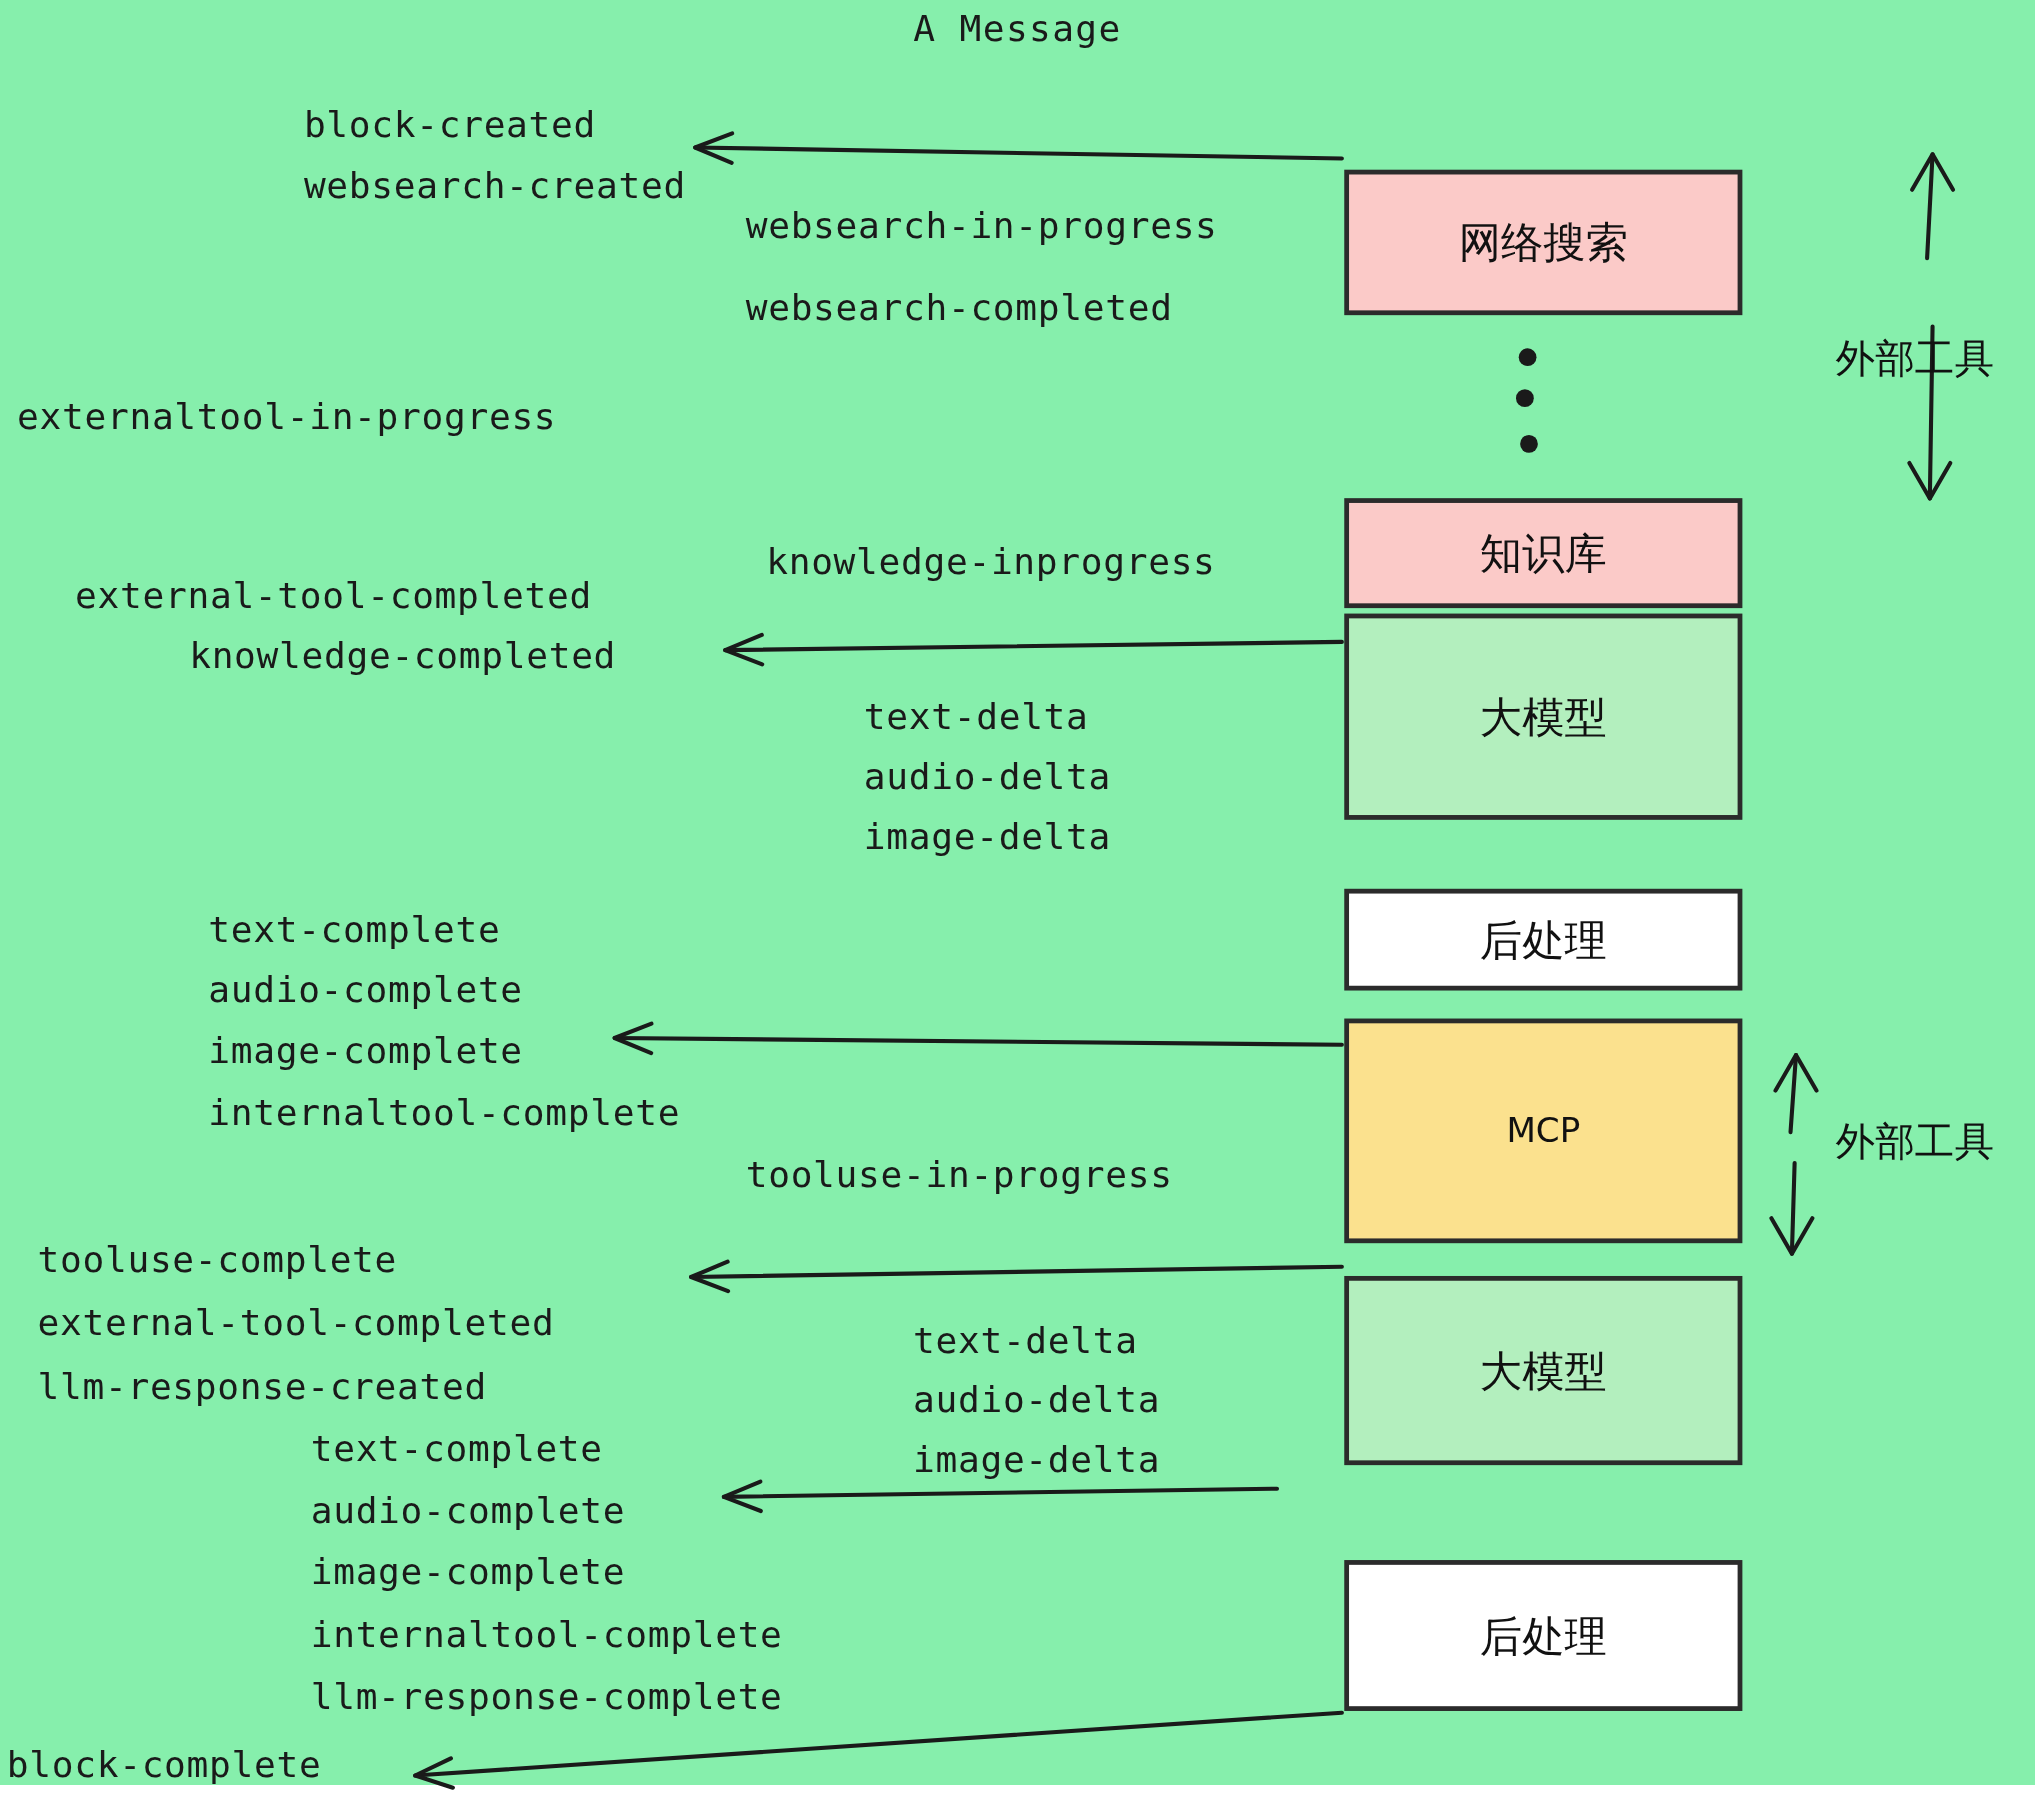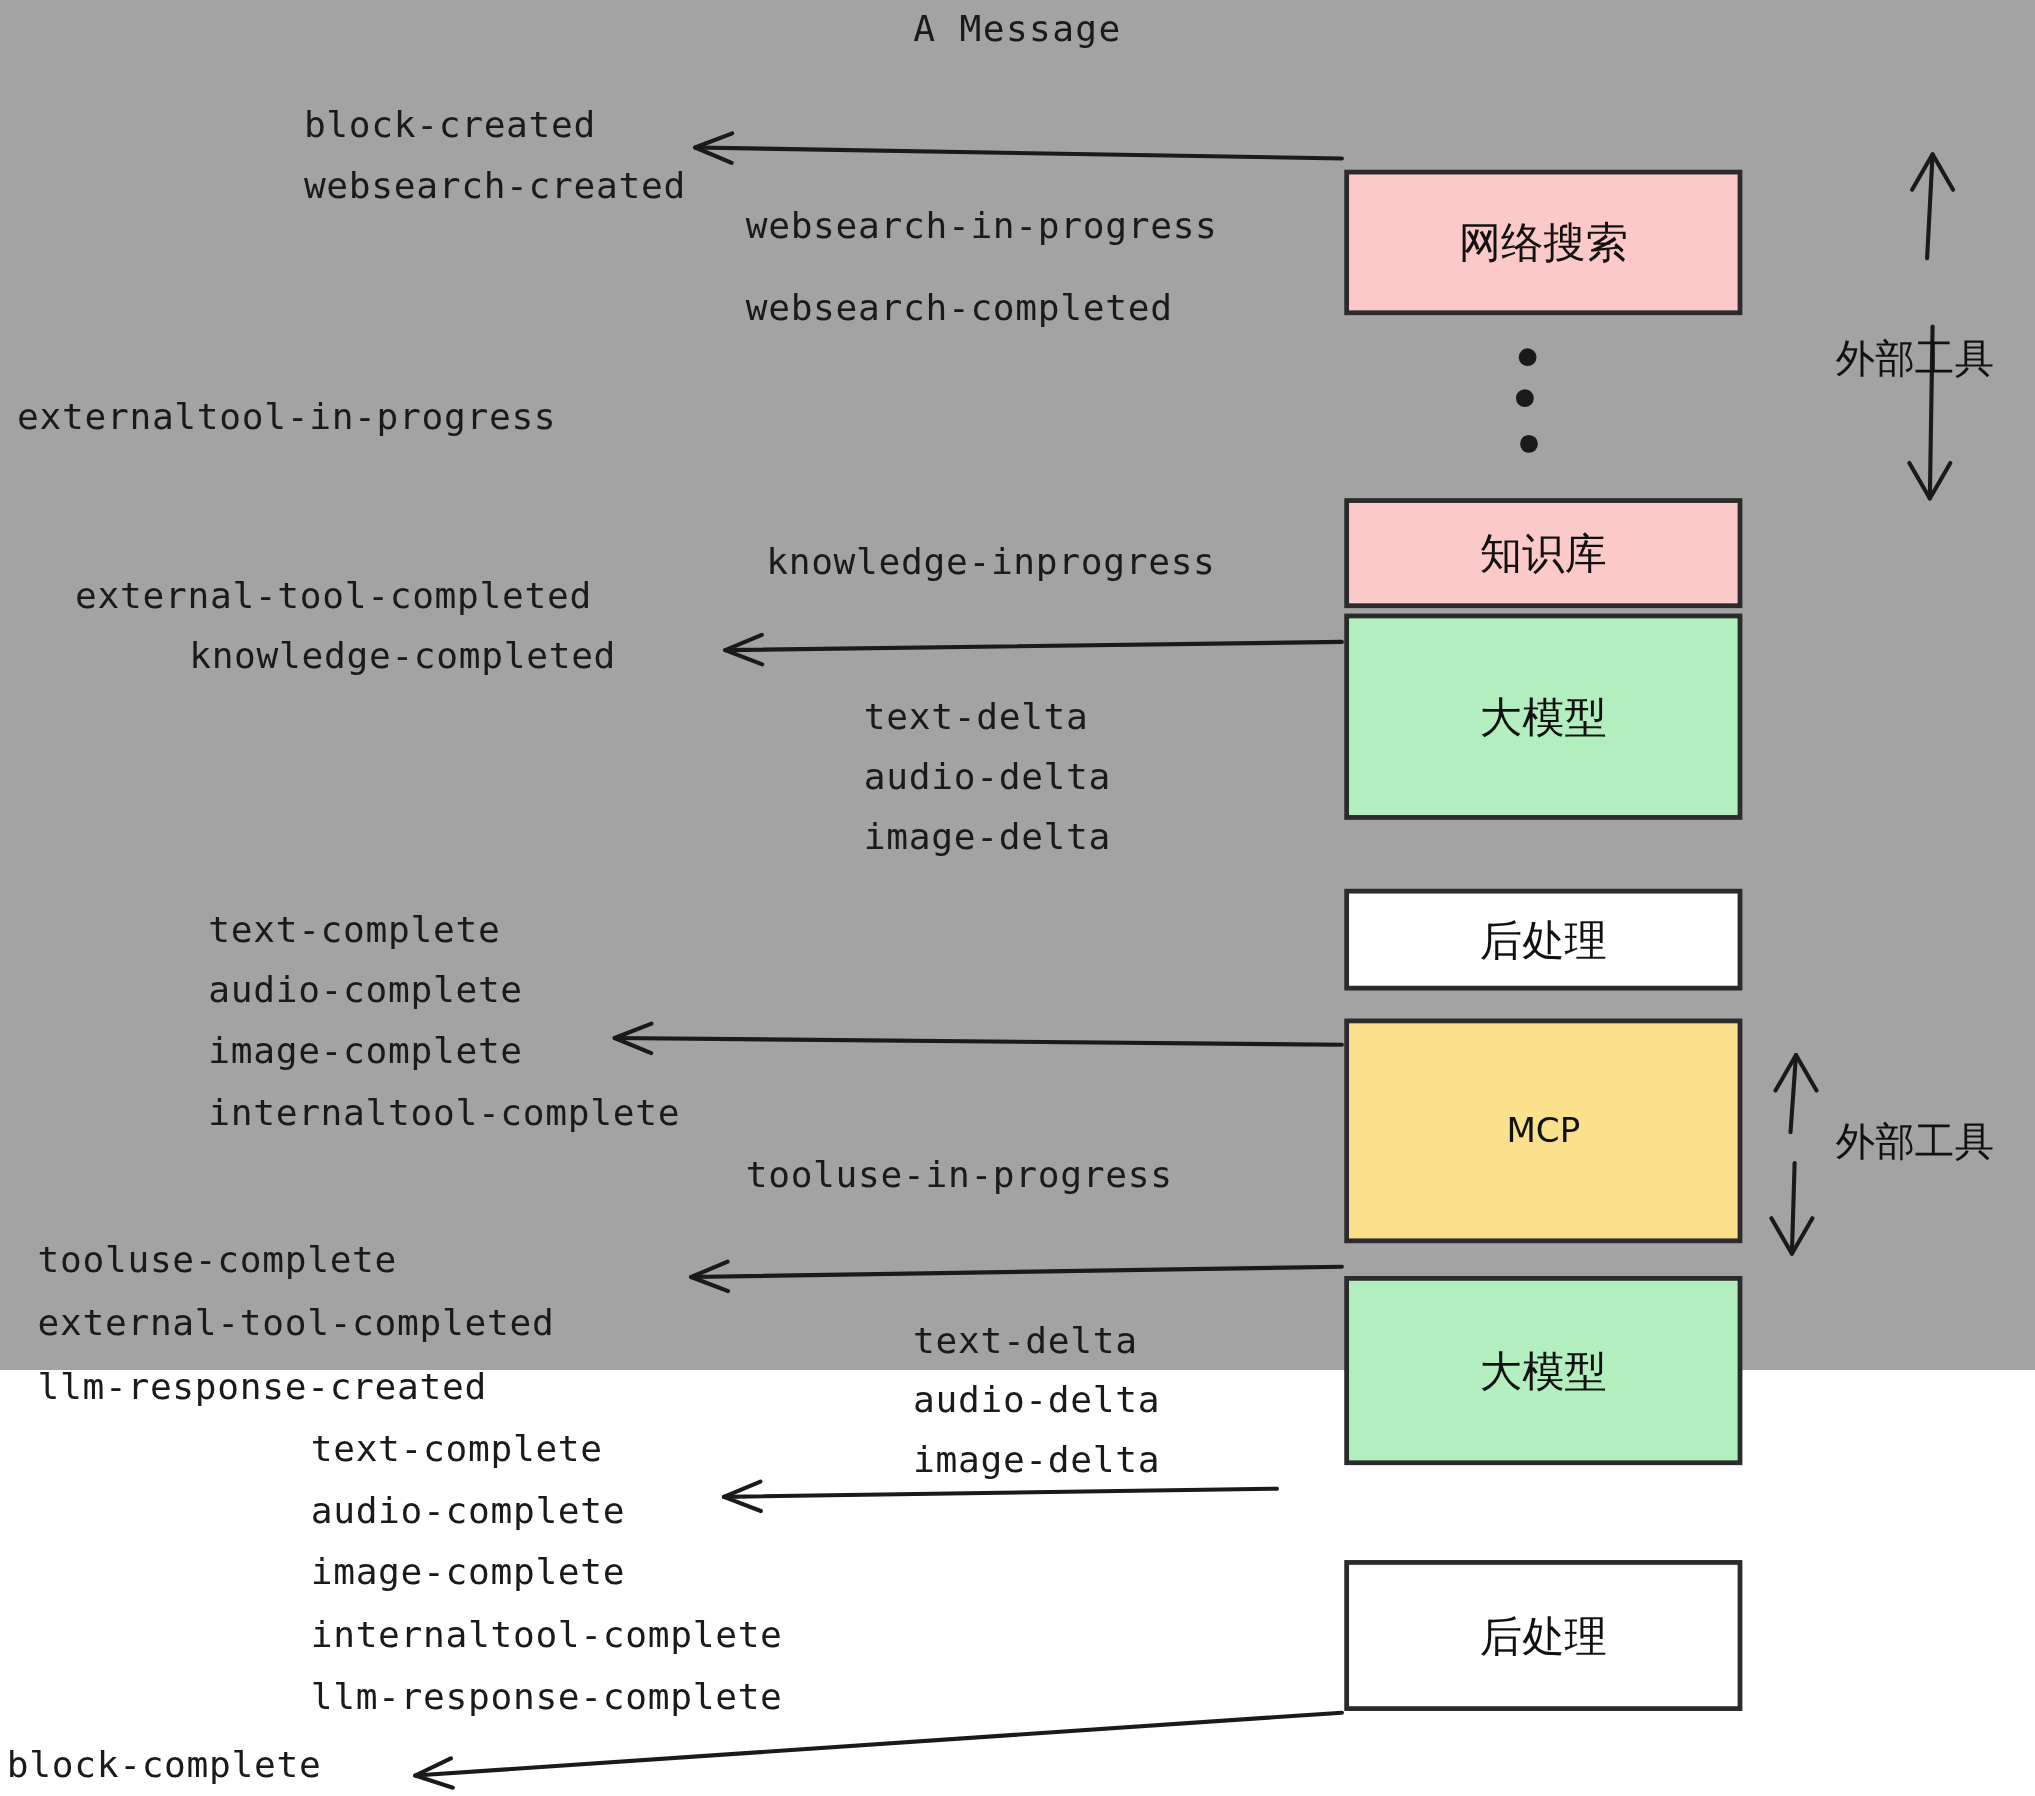--- a/index.html
+++ b/index.html
@@ -1,18 +1,18 @@
 <!DOCTYPE html>
 <html style="font-size:11px"><head>
 <meta charset="utf-8">
 <style>
   html,body{margin:0;padding:0;background:#ffffff;}
   body{width:2035px;height:1796px;overflow:hidden;
        font-family:"DejaVu Sans Mono","Liberation Mono",monospace;}
-  #stage{position:relative;width:2035px;height:1370px;background:#a3a3a3;}
+  #stage{position:relative;width:2035px;height:1785px;background:#86efac;}
   svg{position:absolute;left:0;top:0;width:2035px;height:1796px;}
 
   .evt{font-family:"DejaVu Sans Mono","Liberation Mono",monospace;
        font-size:53px;fill:#1a1a1a;letter-spacing:1px;}
   .title{font-family:"DejaVu Sans Mono","Liberation Mono",monospace;
          font-size:53px;fill:#1a1a1a;letter-spacing:2px;}
   .cjk{font-family:"DejaVu Sans","Liberation Sans",sans-serif;
        font-size:62px;fill:#111;}
   .cjk-side{font-family:"DejaVu Sans","Liberation Sans",sans-serif;
        font-size:58px;fill:#111;}

